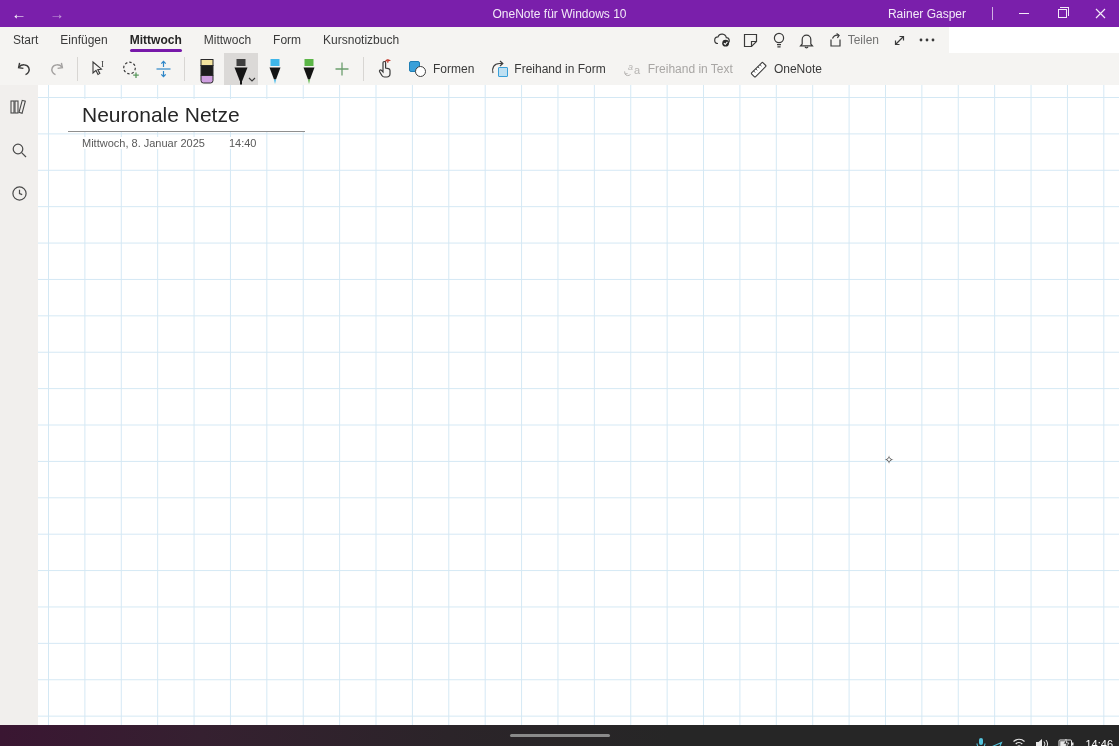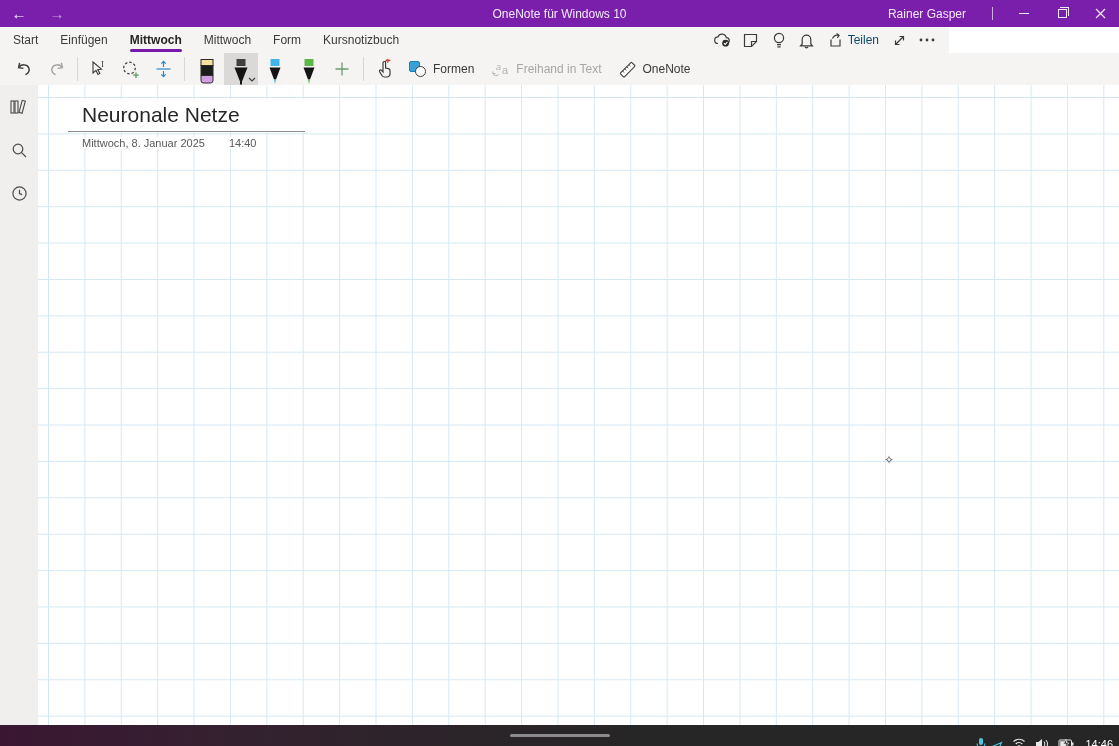--- a/index.html
+++ b/index.html
@@ -26,21 +26,21 @@
   .menubar { position:absolute; left:0; top:27px; width:949px; height:26px; background:#f5f4f2;
     display:flex; align-items:stretch; }
   .menu-item { position:relative; display:flex; align-items:center; margin:0 11px; font-size:12px;
     color:#3a3a3a; cursor:default; }
   .menu-item:first-child { margin-left:13px; }
   .menu-item.active { font-weight:bold; color:#262626; }
   .menu-item.active::after { content:""; position:absolute; left:0; right:0; bottom:1px; height:3px;
     background:#7719aa; border-radius:2px; }
   .menu-right { margin-left:auto; display:flex; align-items:center; margin-right:8px; }
   .icon-btn { height:26px; min-width:28px; display:flex; align-items:center; justify-content:center;
-    gap:5px; font-size:12px; color:#0c4a6e; }
+    gap:5px; font-size:12px; color:#737373; }
   .icon-btn svg { display:block; }
 
   
   .toolbar { position:absolute; left:0; top:53px; width:1119px; height:32px; background:#f5f4f2;
     display:flex; align-items:center; padding-left:8px; }
   .tool-btn { height:30px; min-width:32px; display:flex; align-items:center; justify-content:center;
     gap:6px; font-size:12px; color:#3a3a3a; }
   .tool-btn.disabled { color:#a8a6a4; }
   .tool-btn.labeled { padding:0 8px; }
   .divider { width:1px; height:24px; background:#d8d6d3; margin:0 5px; }
@@ -245,20 +245,30 @@
   </div>
 
   <div class="tool-btn labeled">
     <span style="position:relative;width:18px;height:18px;display:inline-block;">
       <span style="position:absolute;left:0;top:1px;width:11px;height:11px;background:#3aa0d9;border:1px solid #1f7fb5;border-radius:2px;"></span>
       <span style="position:absolute;left:6px;top:6px;width:11px;height:11px;background:#fff;border:1.5px solid #3f3f3f;border-radius:50%;"></span>
     </span>
     <span>Formen</span>
   </div>
 
+  <div class="tool-btn labeled">
+    <span style="position:relative;width:18px;height:18px;display:inline-block;">
+      <span style="position:absolute;right:0;bottom:1px;width:10px;height:10px;background:#bfe0f2;border:1px solid #3aa0d9;border-radius:1px;"></span>
+      <svg width="18" height="18" viewBox="0 0 18 18" style="position:absolute;left:0;top:0;">
+        <path d="M3 13 C1.5 8 4 3.5 9.5 3.5 H12" fill="none" stroke="#3f3f3f" stroke-width="1.2"></path>
+        <path d="M10 1 L12.8 3.5 L10 6" fill="none" stroke="#3f3f3f" stroke-width="1.2"></path>
+      </svg>
+    </span>
+    <span>Freihand in Form</span>
+  </div>
 
   <div class="tool-btn labeled disabled">
     <svg width="20" height="16" viewBox="0 0 20 16">
       <text x="6" y="9" font-size="9" fill="#b5b3b1" font-family="Liberation Sans, sans-serif" font-style="italic">a</text>
       <text x="12" y="13" font-size="11" fill="#b5b3b1" font-family="Liberation Sans, sans-serif">a</text>
       <path d="M3 13 C4 15 7 15 8.5 13.5 M3 13 l-0.4 -2.6 M3 13 l2.6 -0.4" fill="none" stroke="#b5b3b1" stroke-width="1"></path>
     </svg>
     <span>Freihand in Text</span>
   </div>
 

